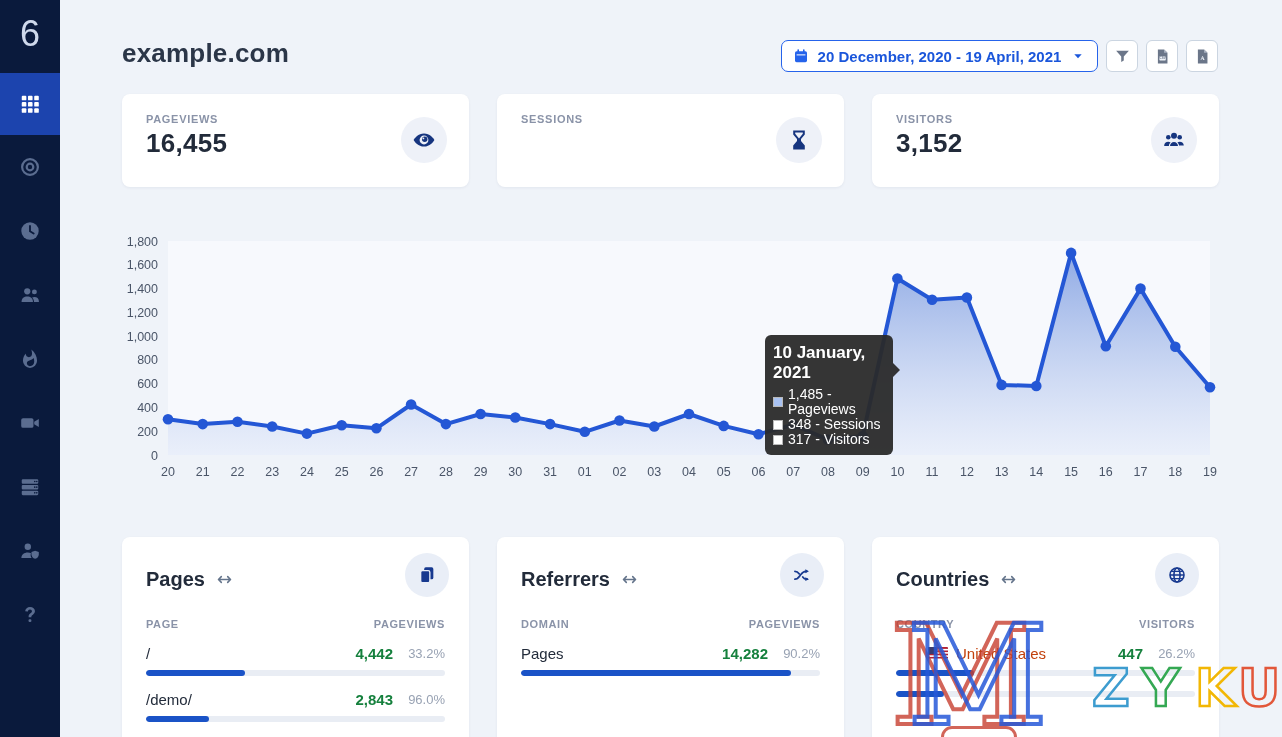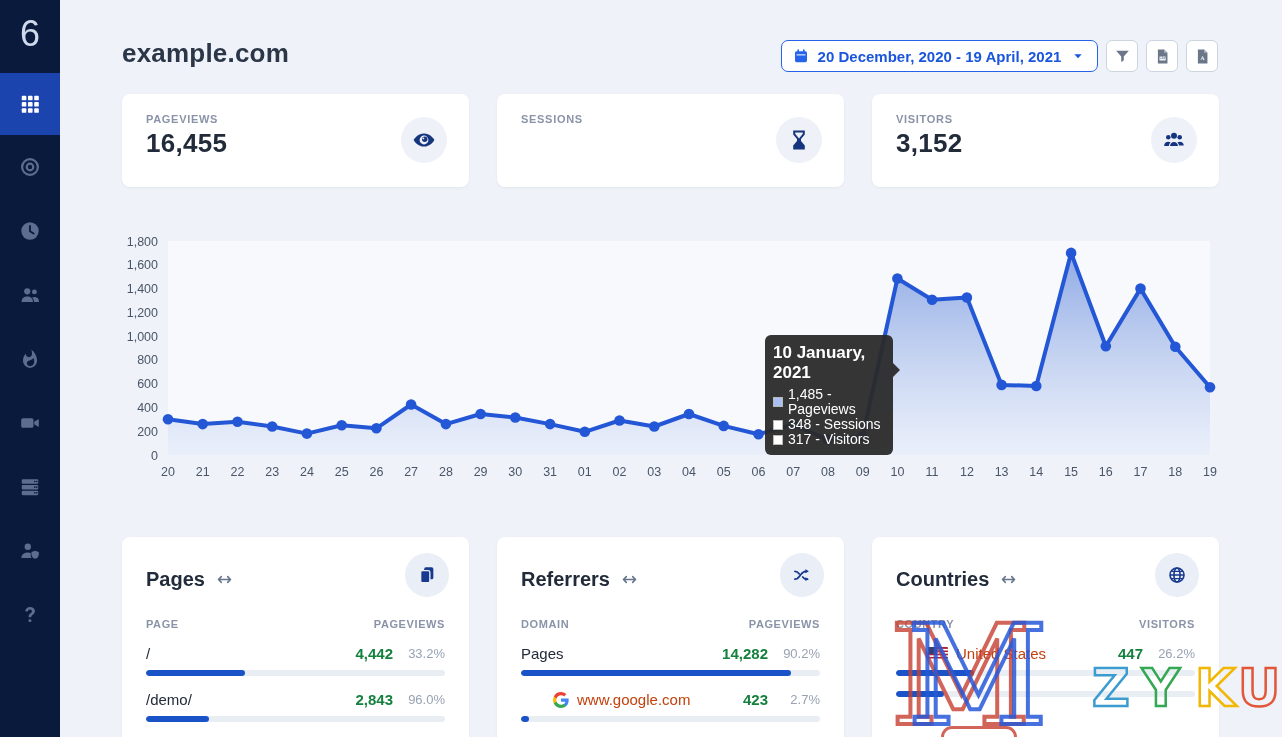--- a/index.html
+++ b/index.html
@@ -434,41 +434,20 @@
             <span>Pages</span>
           </span>
           <span class="row-spacer"></span>
           <span class="row-value">14,282</span>
           <span class="row-pct">90.2%</span>
         </div>
         <div class="bar-track">
           <div class="bar-fill" style="width: 90.2%;"></div>
         </div>
       </div>
-      <div class="row">
-        <div class="row-top">
-          <span class="row-label link">
-            <span style="display: flex;">
-              <svg viewBox="0 0 18 18" class="favicon">
-                <path fill="#4285F4" d="M17.64 9.2c0-.64-.06-1.25-.16-1.84H9v3.48h4.84a4.14 4.14 0 0 1-1.8 2.72v2.26h2.92c1.7-1.57 2.68-3.88 2.68-6.62z"></path>
-                <path fill="#34A853" d="M9 18c2.43 0 4.47-.8 5.96-2.18l-2.92-2.26c-.8.54-1.84.86-3.04.86-2.34 0-4.32-1.58-5.03-3.7H.96v2.33A9 9 0 0 0 9 18z"></path>
-                <path fill="#FBBC05" d="M3.97 10.72A5.4 5.4 0 0 1 3.69 9c0-.6.1-1.18.28-1.72V4.95H.96A9 9 0 0 0 0 9c0 1.45.35 2.82.96 4.05l3.01-2.33z"></path>
-                <path fill="#EA4335" d="M9 3.58c1.32 0 2.5.45 3.44 1.35l2.58-2.58A9 9 0 0 0 9 0 9 9 0 0 0 .96 4.95l3.01 2.33C4.68 5.16 6.66 3.58 9 3.58z"></path>
-              </svg>
-            </span>
-            <span>www.google.com</span>
-          </span>
-          <span class="row-spacer"></span>
-          <span class="row-value">423</span>
-          <span class="row-pct">2.7%</span>
-        </div>
-        <div class="bar-track">
-          <div class="bar-fill" style="width: 2.7%;"></div>
-        </div>
-      </div>
     </div>
     <div class="card" style="left: 872px;">
       <div class="card-head">
         <span class="card-title">Countries</span>
         <span class="sort-icon">
           <svg viewBox="0 0 24 24" fill="none" stroke="currentColor" stroke-width="2.2" stroke-linecap="round" stroke-linejoin="round">
             <path d="M7.5 8 3.5 12l4 4M16.5 8l4 4-4 4M4.5 12h15"></path>
           </svg>
         </span>
       </div>

